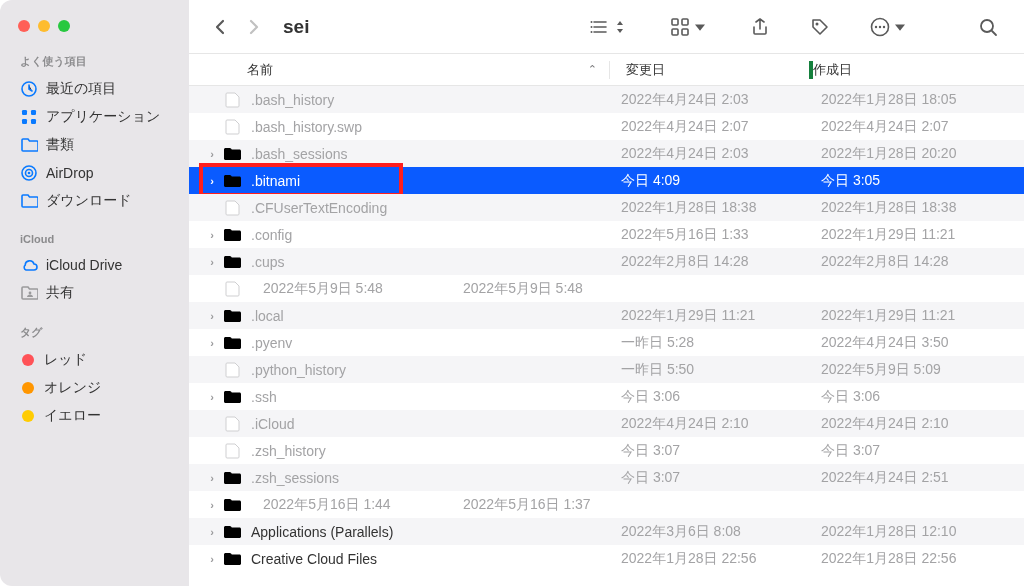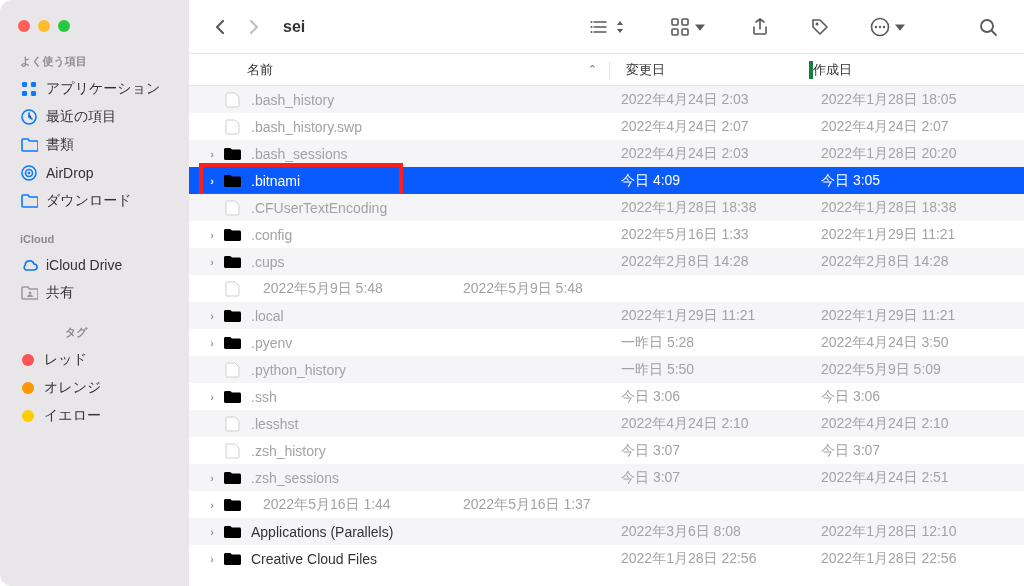--- a/index.html
+++ b/index.html
@@ -19,21 +19,21 @@
     .side-item.share .side-icon { color: #9a9a9c; }
     
     .tag-item { display: flex; align-items: center; gap: 10px; padding: 5px 0 5px 22px; font-size: 14px; color: #333; }
     .tag-dot { width: 12px; height: 12px; border-radius: 50%; }
     
     .main { flex: 1; display: flex; flex-direction: column; }
     
     .toolbar { height: 54px; display: flex; align-items: center; padding: 0 18px; gap: 4px; border-bottom: 1px solid #e6e6e6; }
     .nav-btn { width: 28px; height: 28px; display: flex; align-items: center; justify-content: center; color: #5a5a5a; }
     .nav-btn.disabled { color: #c1c1c1; }
-    .title { font-size: 16px; font-weight: 600; margin-left: 12px; color: #333; flex: 0 0 auto; }
+    .title { font-size: 19px; font-weight: 600; margin-left: 12px; color: #333; flex: 0 0 auto; }
     .tb-spacer { flex: 1; }
     .tb-btn { height: 28px; padding: 0 8px; display: flex; align-items: center; justify-content: center; color: #5a5a5a; margin-left: 20px; }
     .tb-btn svg { width: 20px; height: 20px; }
     
     .columns-header { height: 32px; display: flex; align-items: center; border-bottom: 1px solid #e6e6e6; font-size: 13px; color: #333; }
     .col-name { flex: 0 0 420px; padding-left: 58px; display: flex; align-items: center; gap: 6px; }
     .col-sort-arrow { margin-left: auto; margin-right: 12px; color: #7a7a7c; font-size: 11px; }
     .col-mod { flex: 0 0 200px; border-left: 1px solid #e6e6e6; padding-left: 16px; }
     .col-created { flex: 1; border-left: 4px solid #15803d; }
     
@@ -140,36 +140,36 @@
   <div class="traffic-lights">
     <div class="tl tl-red"></div>
     <div class="tl tl-yellow"></div>
     <div class="tl tl-green"></div>
   </div>
   <div id="sidebar-sections">
       <div class="side-section-title">よく使う項目</div>
       <div class="side-item">
         <span class="side-icon">
           <svg viewBox="0 0 18 18">
+            <use href="#clock-face"></use>
+          </svg>
+        </span>
+        <span>最近の項目</span>
+      </div>
+      <div class="side-item">
+        <span class="side-icon">
+          <svg viewBox="0 0 18 18">
             <use href="#app-grid"></use>
           </svg>
         </span>
         <span>アプリケーション</span>
       </div>
       <div class="side-item">
         <span class="side-icon">
           <svg viewBox="0 0 18 18">
-            <use href="#clock-face"></use>
-          </svg>
-        </span>
-        <span>最近の項目</span>
-      </div>
-      <div class="side-item">
-        <span class="side-icon">
-          <svg viewBox="0 0 18 18">
             <use href="#folder-outline"></use>
           </svg>
         </span>
         <span>書類</span>
       </div>
       <div class="side-item">
         <span class="side-icon">
           <svg viewBox="0 0 18 18">
             <use href="#airdrop"></use>
           </svg>
@@ -194,21 +194,21 @@
         <span>iCloud Drive</span>
       </div>
       <div class="side-item share">
         <span class="side-icon">
           <svg viewBox="0 0 18 18">
             <use href="#share-folder"></use>
           </svg>
         </span>
         <span>共有</span>
       </div>
-      <div class="side-section-title" style="margin-top: 14px; margin-left: 45px;">タグ</div>
+      <div class="side-section-title" style="margin-top: 14px;">タグ</div>
       <div class="tag-item">
         <div class="tag-dot" style="background: rgb(255, 82, 87);"></div>
         <span>レッド</span>
       </div>
       <div class="tag-item">
         <div class="tag-dot" style="background: rgb(255, 150, 0);"></div>
         <span>オレンジ</span>
       </div>
       <div class="tag-item">
         <div class="tag-dot" style="background: rgb(255, 204, 2);"></div>
@@ -414,21 +414,21 @@
         <span class="mod">今日 3:06</span>
         <span class="created">今日 3:06</span>
       </div>
       <div class="row alt dim">
         <span class="disclosure" style="font-weight: 800;"></span>
         <span class="icon">
           <svg viewBox="0 0 18 16">
             <use href="#file-glyph"></use>
           </svg>
         </span>
-        <span class="name">.lesshst</span>
+        <span class="name">.iCloud</span>
         <span class="mod">2022年4月24日 2:10</span>
         <span class="created">2022年4月24日 2:10</span>
       </div>
       <div class="row dim">
         <span class="disclosure" style="font-weight: 800;"></span>
         <span class="icon">
           <svg viewBox="0 0 18 16">
             <use href="#file-glyph"></use>
           </svg>
         </span>

